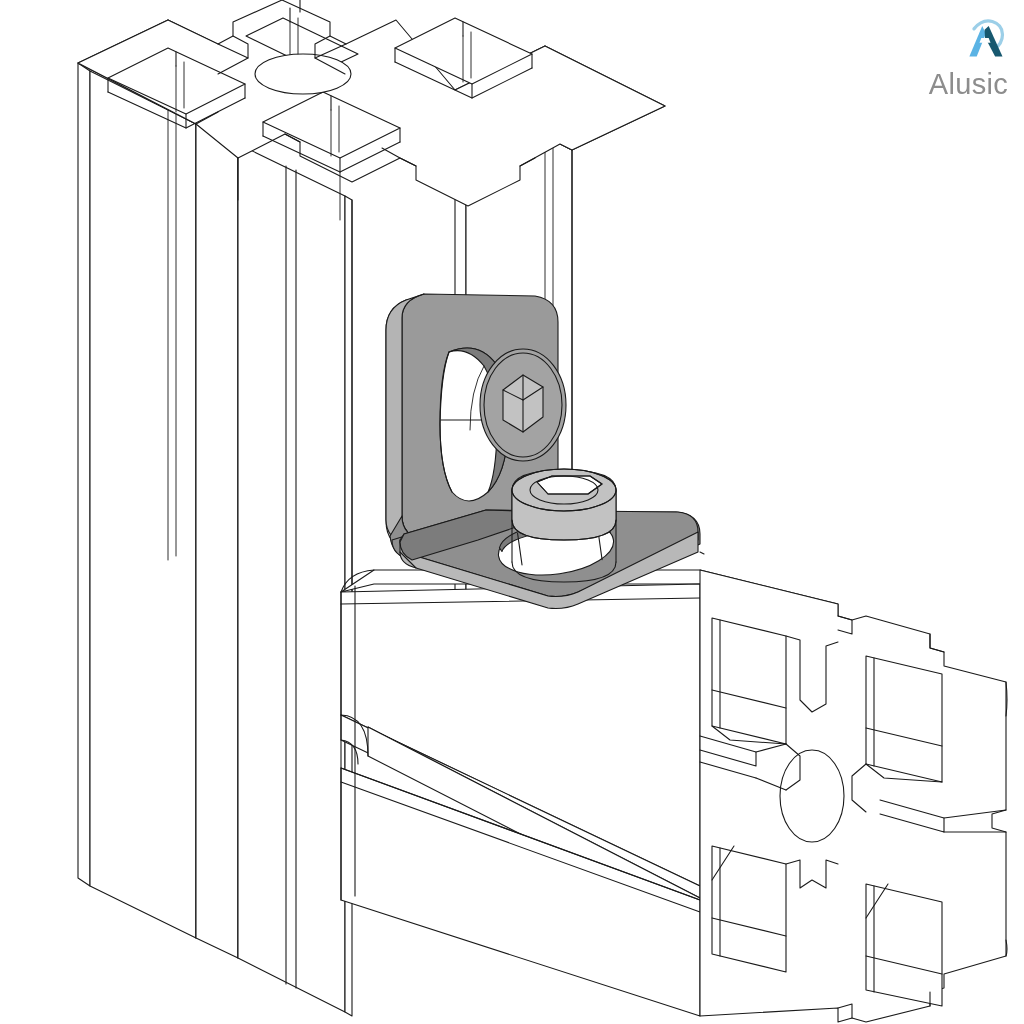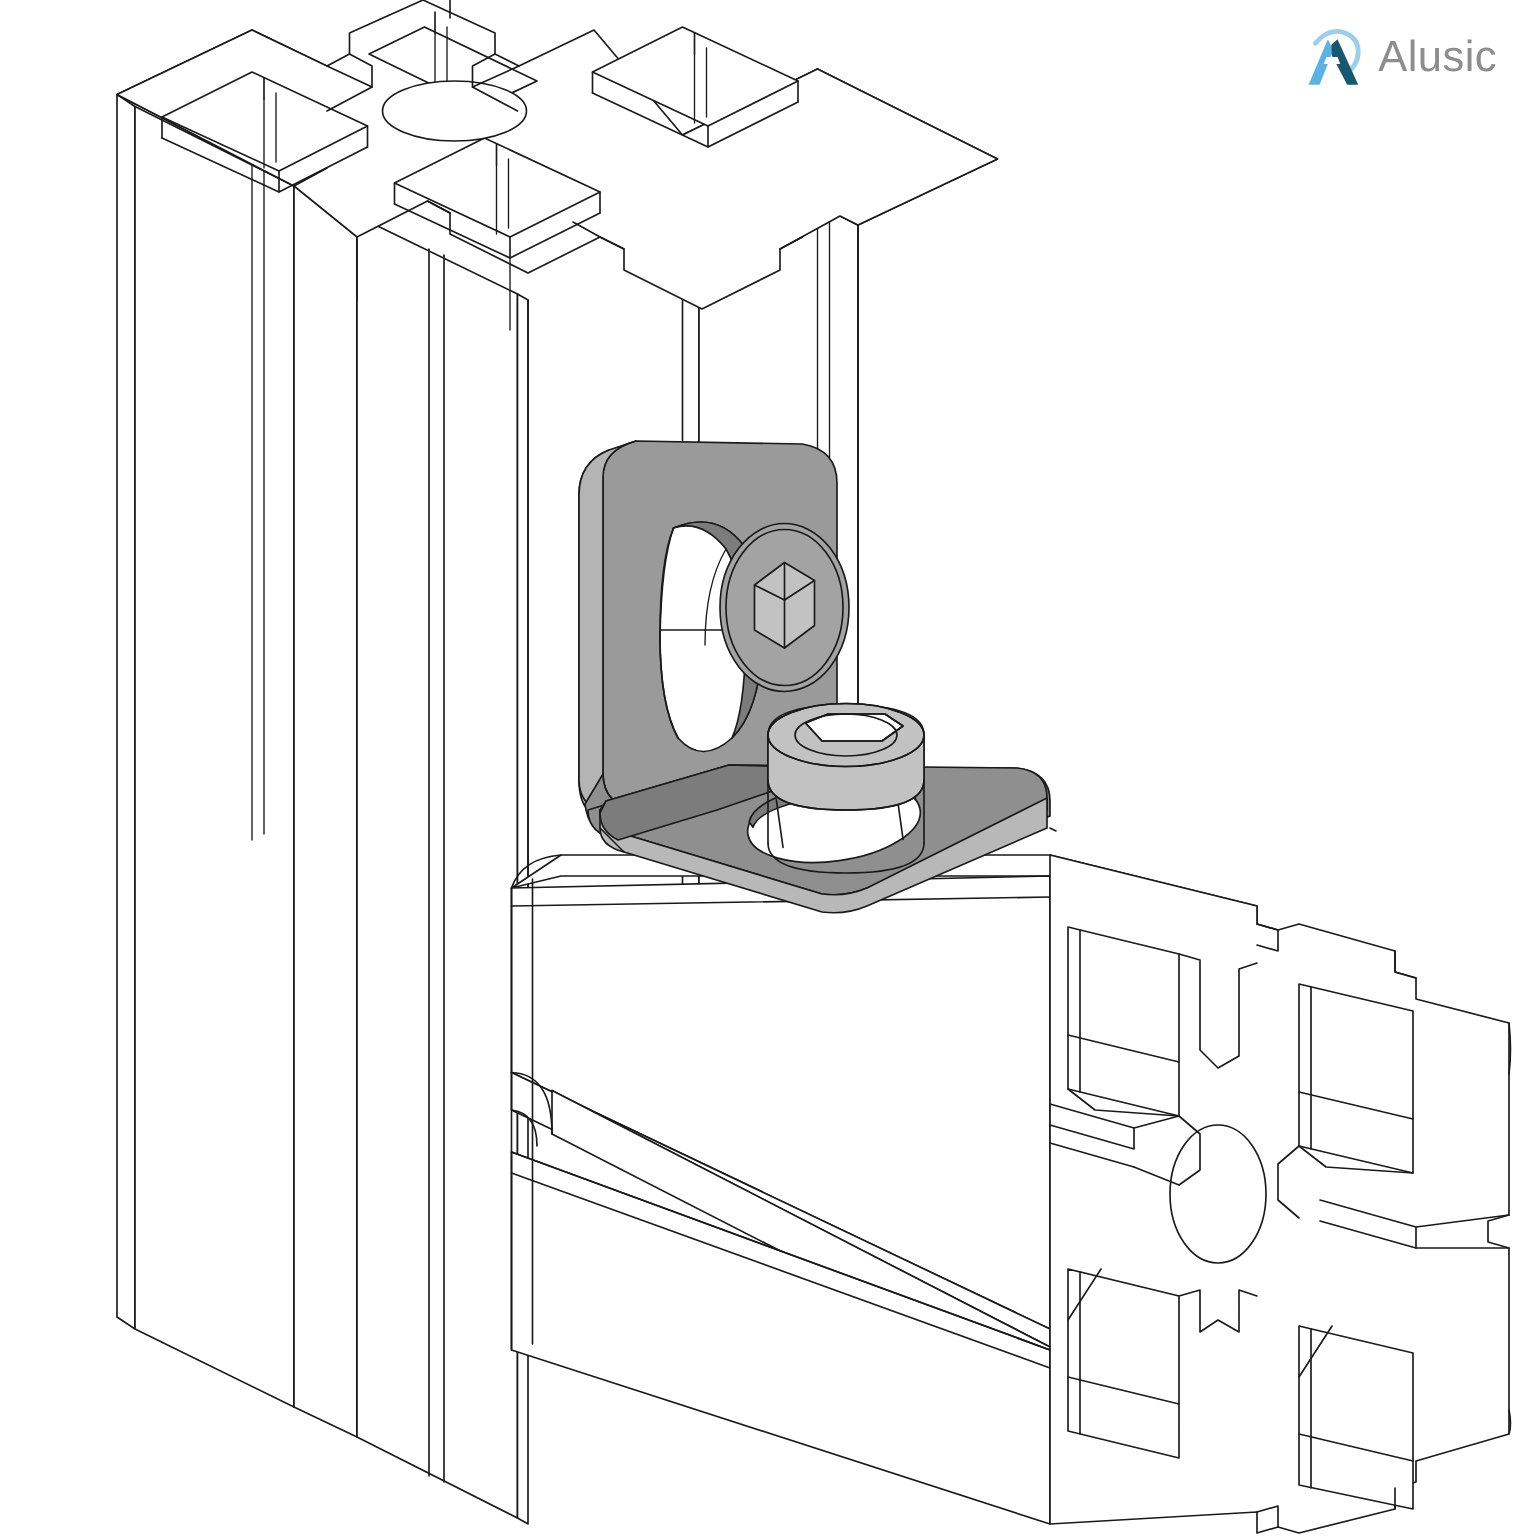--- a/index.html
+++ b/index.html
@@ -20,26 +20,27 @@
   }
   #drawing {
     position: absolute;
     left: 0;
     top: 0;
     width: 1024px;
     height: 1024px;
   }
   #brand {
     position: absolute;
-    right: 26px;
+    right: 16px;
     top: 16px;
     display: flex;
-    align-items: center;
+    align-items: flex-end;
     gap: 8px;
     user-select: none;
+    flex-direction: column;
   }
   #brand-mark {
     width: 46px;
     height: 46px;
     display: block;
   }
   #brand-text {
     font-family: "Liberation Sans", sans-serif;
     font-size: 29px;
     letter-spacing: 0.3px;

